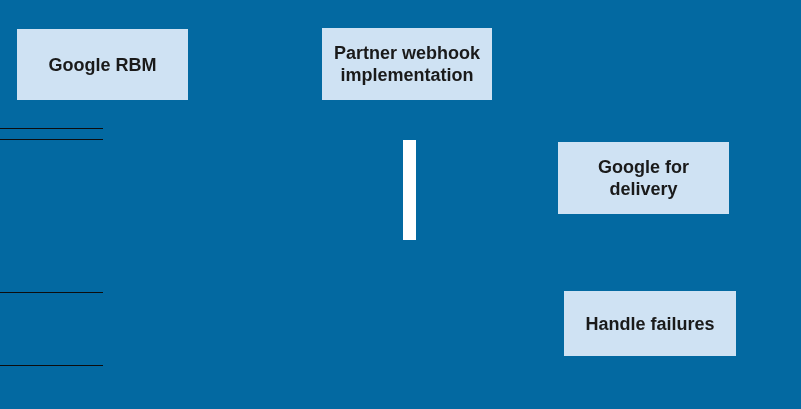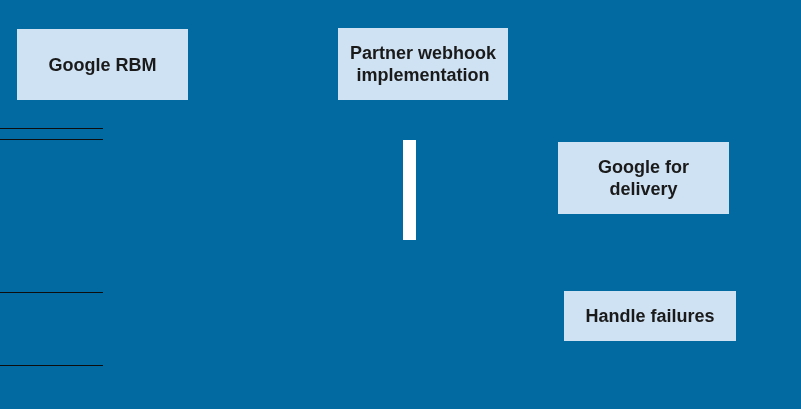--- a/index.html
+++ b/index.html
@@ -25,23 +25,23 @@
     justify-content: center;
     text-align: center;
     font-size: 18px;
     line-height: 22px;
   }
   .node .node-label {
     display: block;
     padding: 0 8px;
   }
   .node-google-rbm      { left: 17px;  top: 29px;  width: 171px; height: 71px; }
-  .node-partner-webhook { left: 322px; top: 28px;  width: 170px; height: 72px; margin-left: 16px; }
+  .node-partner-webhook { left: 322px; top: 28px;  width: 170px; height: 72px; }
   .node-queue           { left: 558px; top: 142px; width: 171px; height: 72px; }
-  .node-failures        { left: 564px; top: 291px; width: 172px; height: 50px; text-align: right; }
+  .node-failures        { left: 564px; top: 291px; width: 172px; height: 65px; text-align: right; }
   .activation-bar {
     position: absolute;
     left: 403px;
     top: 140px;
     width: 13px;
     height: 100px;
     background: #ffffff;
   }
   
   .faint-line {

